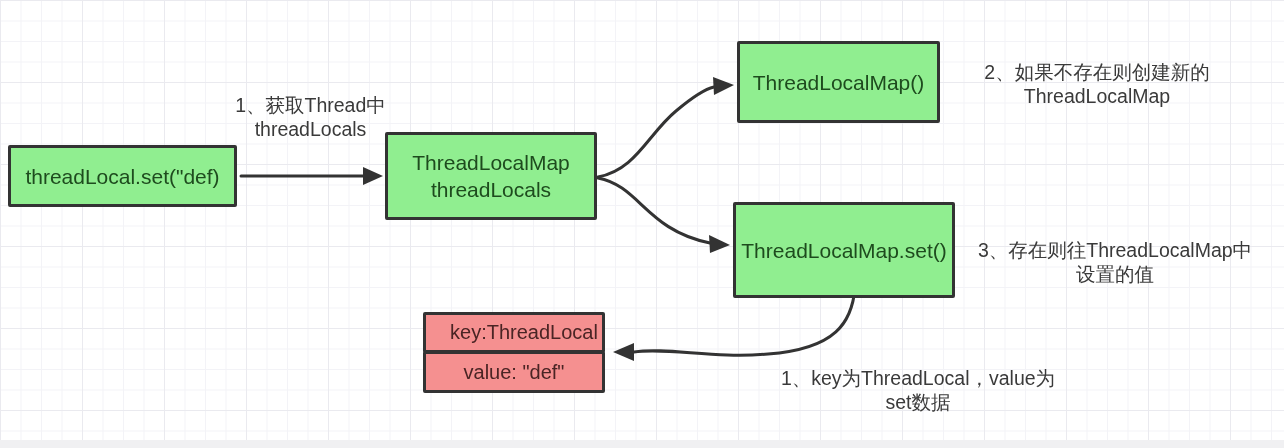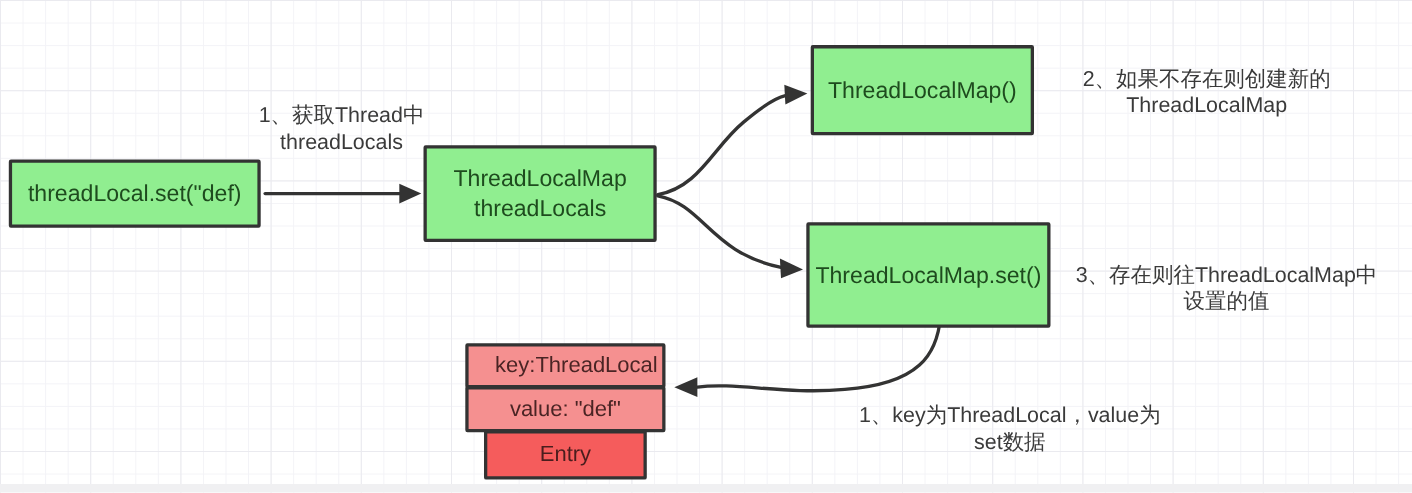--- a/index.html
+++ b/index.html
@@ -98,23 +98,20 @@
   </div>
 
   <div class="node pink node-key">
     <span>key:ThreadLocal</span>
   </div>
 
   <div class="node pink node-value">
     <span>value: "def"</span>
   </div>
 
-  <div class="node red node-entry">
-    <span>Entry</span>
-  </div>
 
   <div class="annotation ann-1">
     <div>1、获取Thread中</div>
     <div>threadLocals</div>
   </div>
 
   <div class="annotation ann-2">
     <div>2、如果不存在则创建新的</div>
     <div>ThreadLocalMap</div>
   </div>

